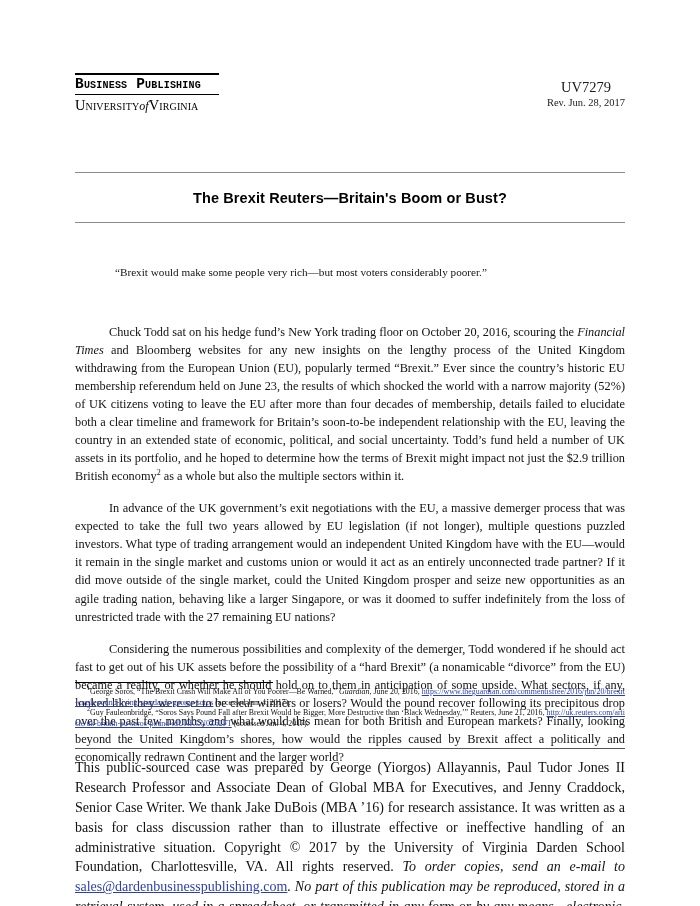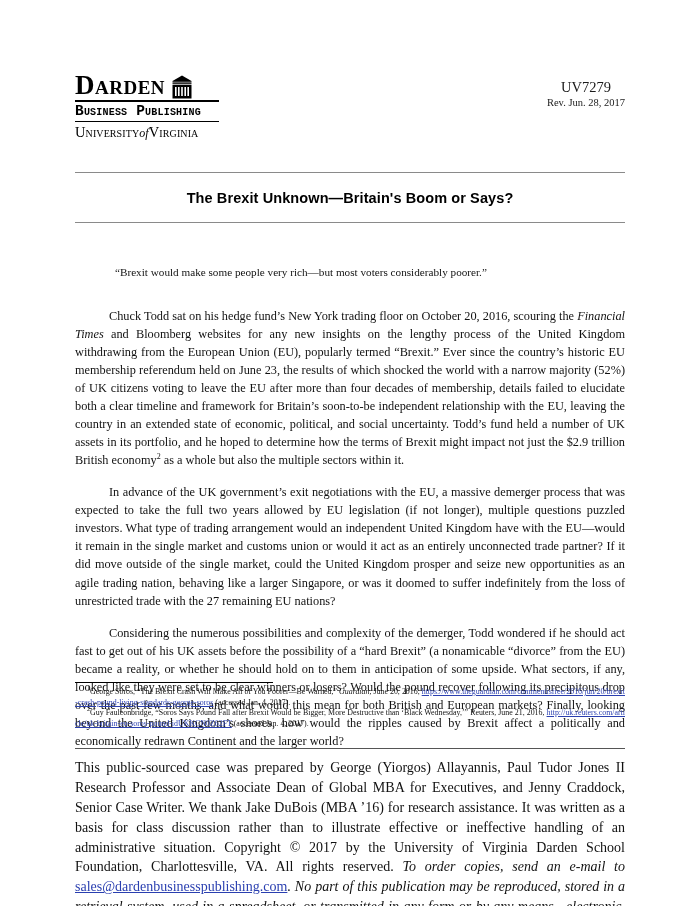--- a/index.html
+++ b/index.html
@@ -148,21 +148,21 @@
     padding-right: 6px;
   }
   .epigraph-attr sup {
     font-size: 8px;
     vertical-align: super;
     line-height: 0;
   }
 
   
   .body-text {
-    margin-top: 26px;
+    margin-top: 42px;
   }
   .para {
     font-family: "Liberation Serif", serif;
     font-size: 12.3px;
     line-height: 1.47;
     color: #111;
     text-align: justify;
     text-indent: 34px;
     margin: 0 0 14px 0;
     hyphens: none;
@@ -237,47 +237,33 @@
   }
 </style>
 </head>
 <body>
 
 <div class="page">
   <div class="content">
 
     <div class="masthead">
       <div class="logo-block">
-        <div class="logo-row1">
-          <div class="logo-darden">Darden</div>
-          <svg class="rotunda" viewBox="0 0 22 24">
-            <path d="M11 0.5 L20.5 6 L1.5 6 Z" fill="#000"></path>
-            <rect x="1.5" y="6.2" width="19" height="1.4" fill="#000"></rect>
-            <rect x="1.5" y="8.2" width="19" height="1.1" fill="#000"></rect>
-            <rect x="1.5" y="10" width="19" height="13.5" fill="#000"></rect>
-            <rect x="4" y="12" width="1.6" height="9" fill="#fff"></rect>
-            <rect x="7" y="12" width="1.6" height="9" fill="#fff"></rect>
-            <rect x="10.2" y="12" width="1.6" height="9" fill="#fff"></rect>
-            <rect x="13.4" y="12" width="1.6" height="9" fill="#fff"></rect>
-            <rect x="16.4" y="12" width="1.6" height="9" fill="#fff"></rect>
-          </svg>
-        </div>
         <div class="logo-rule1"></div>
         <div class="logo-biz">Business Publishing</div>
         <div class="logo-rule2"></div>
         <div class="logo-uva"><span>University</span><i>of</i><span>Virginia</span></div>
       </div>
       <div class="docid">
         <div class="docid-num">UV7279</div>
         <div class="docid-rev">Rev. Jun. 28, 2017</div>
       </div>
     </div>
 
     <div class="rule-top"></div>
-    <div class="doc-title">The Brexit Unknown—Britain's Boom or Says?</div>
+    <div class="doc-title">The Brexit Reuters—Britain's Boom or Bust?</div>
     <div class="rule-bottom"></div>
 
     <div class="epigraph">
       <div class="epigraph-quote">“Brexit would make some people very rich—but most voters considerably poorer.”</div>
     </div>
 
     <div class="body-text">
       <p class="para"><span>Chuck Todd sat on his hedge fund’s New York trading floor on October 20, 2016, scouring the </span><i>Financial Times</i><span> and Bloomberg websites for any new insights on the lengthy process of the United Kingdom withdrawing from the European Union (EU), popularly termed “Brexit.” Ever since the country’s historic EU membership referendum held on June 23, the results of which shocked the world with a narrow majority (52%) of UK citizens voting to leave the EU after more than four decades of membership, details failed to elucidate both a clear timeline and framework for Britain’s soon-to-be independent relationship with the EU, leaving the country in an extended state of economic, political, and social uncertainty. Todd’s fund held a number of UK assets in its portfolio, and he hoped to determine how the terms of Brexit might impact not just the $2.9 trillion British economy</span><sup>2</sup><span> as a whole but also the multiple sectors within it.</span></p>
       <p class="para">In advance of the UK government’s exit negotiations with the EU, a massive demerger process that was expected to take the full two years allowed by EU legislation (if not longer), multiple questions puzzled investors. What type of trading arrangement would an independent United Kingdom have with the EU—would it remain in the single market and customs union or would it act as an entirely unconnected trade partner? If it did move outside of the single market, could the United Kingdom prosper and seize new opportunities as an agile trading nation, behaving like a larger Singapore, or was it doomed to suffer indefinitely from the loss of unrestricted trade with the 27 remaining EU nations?</p>
       <p class="para">Considering the numerous possibilities and complexity of the demerger, Todd wondered if he should act fast to get out of his UK assets before the possibility of a “hard Brexit” (a nonamicable “divorce” from the EU) became a reality, or whether he should hold on to them in anticipation of some upside. What sectors, if any, looked like they were set to be clear winners or losers? Would the pound recover following its precipitous drop over the past few months, and what would this mean for both British and European markets? Finally, looking beyond the United Kingdom’s shores, how would the ripples caused by Brexit affect a politically and economically redrawn Continent and the larger world?</p>

